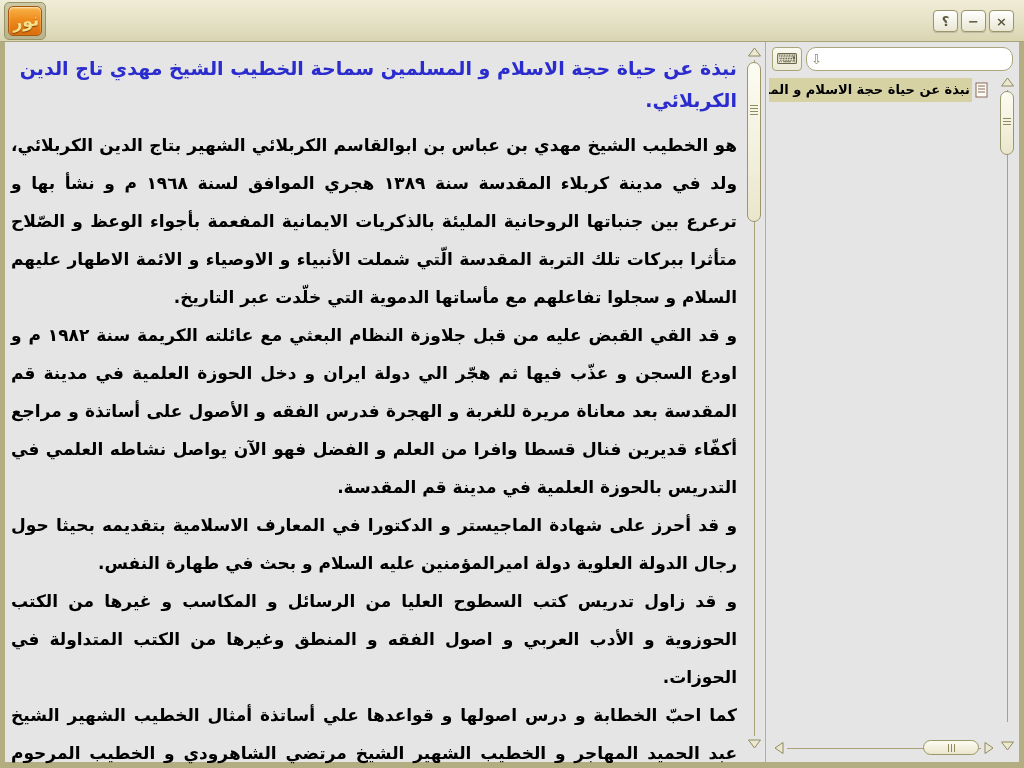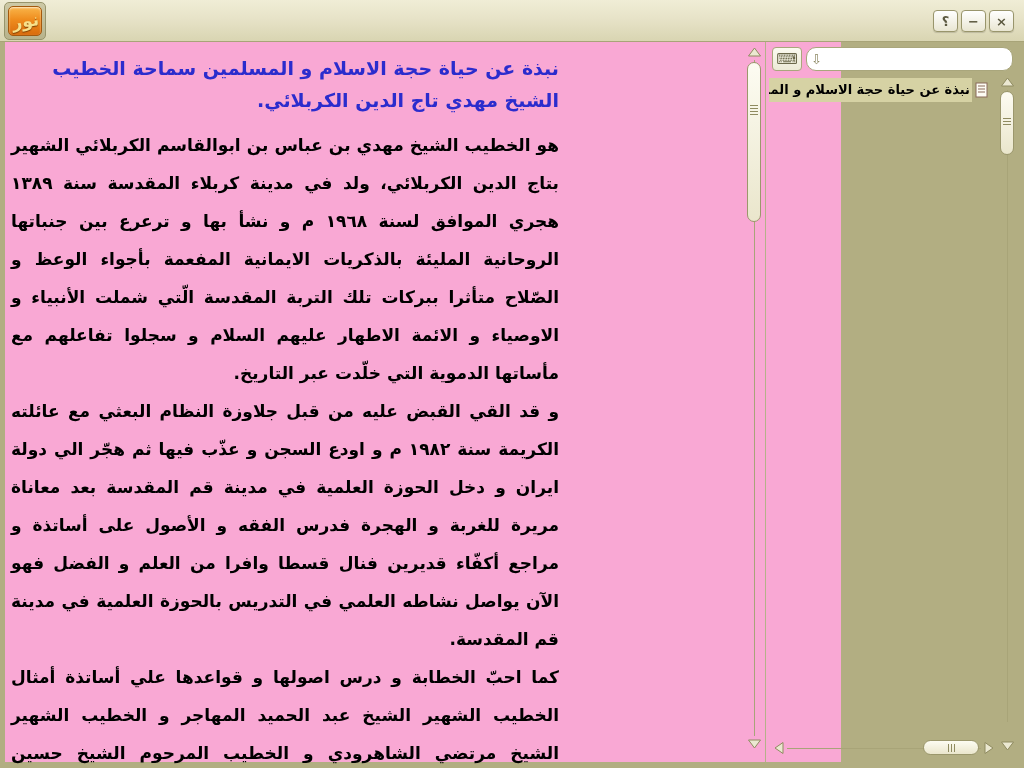--- a/index.html
+++ b/index.html
@@ -20,21 +20,21 @@
     display:flex; align-items:center; justify-content:center; }
   .logo span { color:#f7e08a; font-weight:bold; font-size:17px; transform:rotate(-8deg);
     text-shadow:0 1px 1px #7a3c00; }
   .win-buttons { position:absolute; top:10px; right:10px; display:flex; gap:3px; }
   .win-btn { width:25px; height:22px; border:1px solid #99956c; border-radius:4px;
     background:linear-gradient(#ffffff,#e9e6d2); color:#5c5940; font-weight:bold; font-size:13px;
     display:flex; align-items:center; justify-content:center; cursor:pointer;
     box-shadow:0 1px 1px rgba(0,0,0,.15); }
 
   
-  .content { position:absolute; top:42px; left:5px; width:836px; height:720px; background:#f9a8d4; }
+  .content { position:absolute; top:42px; left:5px; width:1014px; height:720px; background:#e5e5e5; }
 
   
   .article { position:absolute; top:10px; right:282px; left:6px; direction:rtl;
     color:#000; font-weight:bold; font-size:17px; line-height:38px; text-align:justify; }
   .article .title { color:#2b2ccd; font-size:19px; line-height:32px; margin-bottom:10px; text-align:right; }
   .article p { margin:0; }
 
   
   .tri { display:block; cursor:pointer; }
   .tri polygon { fill:#ebe8d1; stroke:#8f8b60; stroke-width:1; }
@@ -104,20 +104,22 @@
       <div class="win-btn">×</div>
     </div>
   </div>
 
   <div class="content">
 
     <div class="article" dir="rtl">
       <div class="title">نبذة عن حياة حجة الاسلام و المسلمين سماحة الخطيب الشيخ مهدي تاج الدين الكربلائي.</div>
       <p>هو الخطيب الشيخ مهدي بن عباس بن ابوالقاسم الكربلائي الشهير بتاج الدين الكربلائي، ولد في مدينة كربلاء المقدسة سنة ١٣٨٩ هجري الموافق لسنة ١٩٦٨ م و نشأ بها و ترعرع بين جنباتها الروحانية المليئة بالذكريات الايمانية المفعمة بأجواء الوعظ و الصّلاح متأثرا ببركات تلك التربة المقدسة الّتي شملت الأنبياء و الاوصياء و الائمة الاطهار عليهم السلام و سجلوا تفاعلهم مع مأساتها الدموية التي خلّدت عبر التاريخ.</p>
       <p>و قد القي القبض عليه من قبل جلاوزة النظام البعثي مع عائلته الكريمة سنة ١٩٨٢ م و اودع السجن و عذّب فيها ثم هجّر الي دولة ايران و دخل الحوزة العلمية في مدينة قم المقدسة بعد معاناة مريرة للغربة و الهجرة فدرس الفقه و الأصول على أساتذة و مراجع أكفّاء قديرين فنال قسطا وافرا من العلم و الفضل فهو الآن يواصل نشاطه العلمي في التدريس بالحوزة العلمية في مدينة قم المقدسة.</p>
+      <p>و قد أحرز على شهادة الماجيستر و الدكتورا في المعارف الاسلامية بتقديمه بحيثا حول رجال الدولة العلوية دولة اميرالمؤمنين عليه السلام و بحث في طهارة النفس.</p>
+      <p>و قد زاول تدريس كتب السطوح العليا من الرسائل و المكاسب و غيرها من الكتب الحوزوية و الأدب العربي و اصول الفقه و المنطق وغيرها من الكتب المتداولة في الحوزات.</p>
       <p>كما احبّ الخطابة و درس اصولها و قواعدها علي أساتذة أمثال الخطيب الشهير الشيخ عبد الحميد المهاجر و الخطيب الشهير الشيخ مرتضي الشاهرودي و الخطيب المرحوم الشيخ حسين الفقيه و الخصيب السيد ابراهيم القزويني.</p>
     </div>
 
     <div class="main-scroll">
       <svg class="tri tri-up" width="15" height="12">
           <polygon points="7.5,2 13.5,10 1.5,10"></polygon>
         </svg>
       <div class="vtrack"></div>
       <div class="thumb">
         <span class="grips-v">

